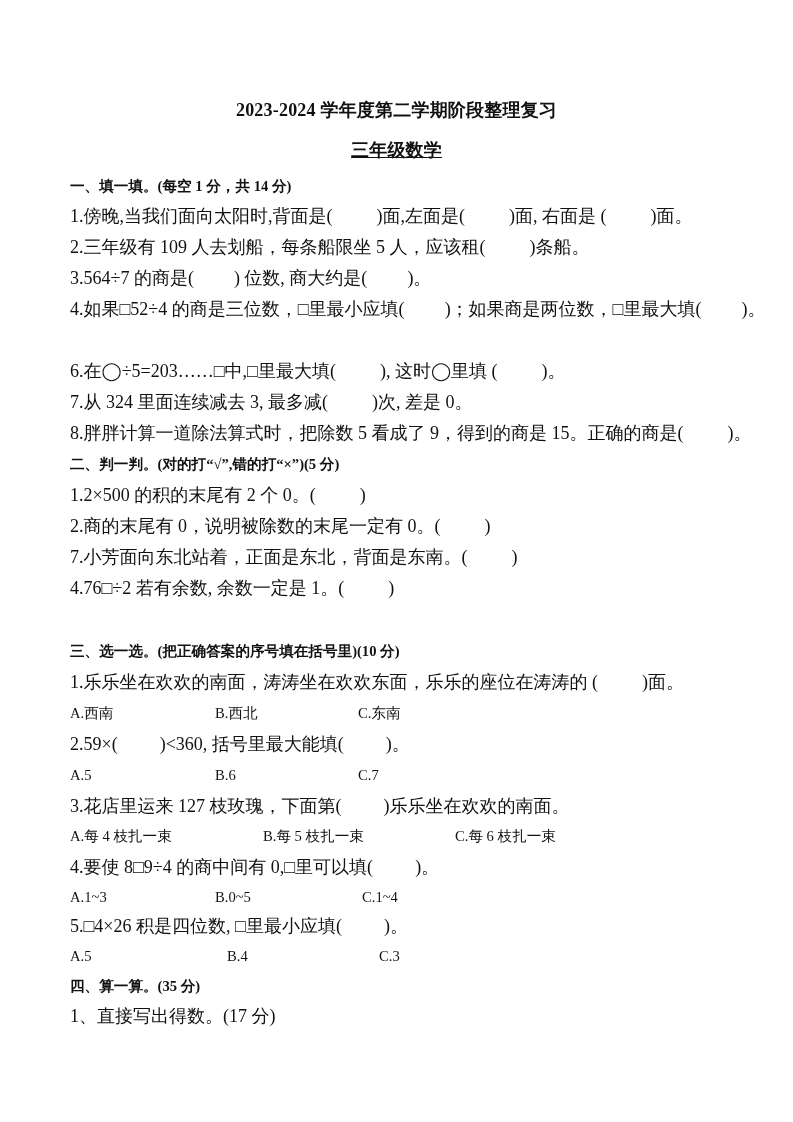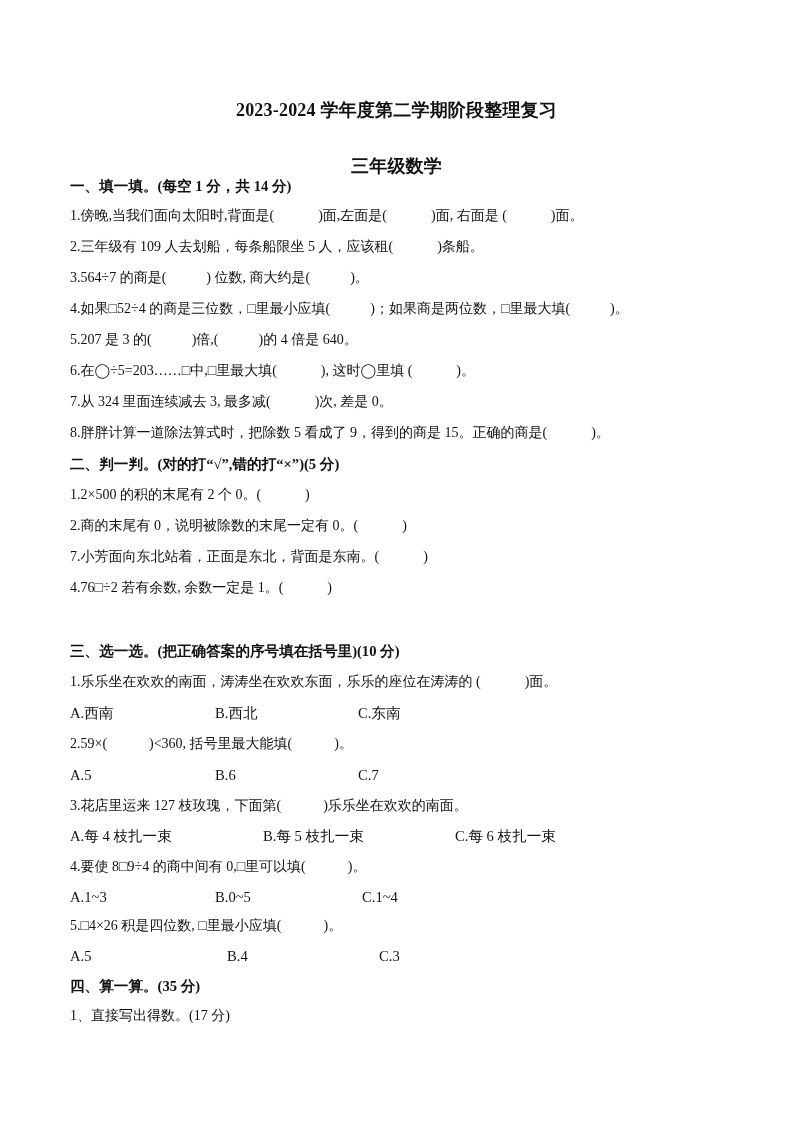--- a/index.html
+++ b/index.html
@@ -7,24 +7,24 @@
     width: 793px; height: 1122px; position: relative; overflow: hidden;
     font-family: "Liberation Serif", "DejaVu Serif", serif;
     color: #111111;
   }
   .page { position: absolute; left: 0; top: 0; width: 793px; height: 1122px; }
   .title {
     position: absolute; left: 0; width: 793px; text-align: center;
     font-weight: bold; font-size: 18px; letter-spacing: 0.2px;
   }
   .title.t1 { top: 98px; }
-  .title.t2 { top: 154px; }
+  .title.t2 { top: 138px; text-decoration: underline; }
   .line {
     position: absolute; left: 70px; white-space: pre;
-    font-size: 14px; line-height: 20px;
+    font-size: 18px; line-height: 20px;
   }
   .line.heading { font-weight: bold; font-size: 14.6px; }
   .gap { display: inline-block; }
   .opt { position: absolute; white-space: pre; font-size: 14.6px; line-height: 20px; }
 </style>
 </head>
 <body>
 
 <div class="page">
 
@@ -34,21 +34,20 @@
   <div class="line heading" style="top:176px">一、填一填。(每空 1 分，共 14 分)</div>
 
   <div class="line" style="top:206px"><span>1.傍晚,当我们面向太阳时,背面是(</span><span class="gap" style="width:44px"></span><span>)面,左面是(</span><span class="gap" style="width:44px"></span><span>)面, 右面是 (</span><span class="gap" style="width:44px"></span><span>)面。</span></div>
 
   <div class="line" style="top:237px"><span>2.三年级有 109 人去划船，每条船限坐 5 人，应该租(</span><span class="gap" style="width:44px"></span><span>)条船。</span></div>
 
   <div class="line" style="top:268px"><span>3.564÷7 的商是(</span><span class="gap" style="width:40px"></span><span>) 位数, 商大约是(</span><span class="gap" style="width:40px"></span><span>)。</span></div>
 
   <div class="line" style="top:299px"><span>4.如果□52÷4 的商是三位数，□里最小应填(</span><span class="gap" style="width:40px"></span><span>)；如果商是两位数，□里最大填(</span><span class="gap" style="width:40px"></span><span>)。</span></div>
 
-  <div class="line" style="top:330px"><span>5.207 是 3 的(</span><span class="gap" style="width:40px"></span><span>)倍,(</span><span class="gap" style="width:40px"></span><span>)的 4 倍是 640。</span></div>
 
   <div class="line" style="top:361px"><span>6.在◯÷5=203……□中,□里最大填(</span><span class="gap" style="width:44px"></span><span>), 这时◯里填 (</span><span class="gap" style="width:44px"></span><span>)。</span></div>
 
   <div class="line" style="top:392px"><span>7.从 324 里面连续减去 3, 最多减(</span><span class="gap" style="width:44px"></span><span>)次, 差是 0。</span></div>
 
   <div class="line" style="top:423px"><span>8.胖胖计算一道除法算式时，把除数 5 看成了 9，得到的商是 15。正确的商是(</span><span class="gap" style="width:44px"></span><span>)。</span></div>
 
   <div class="line heading" style="top:454px">二、判一判。(对的打“√”,错的打“×”)(5 分)</div>
 
   <div class="line" style="top:485px"><span>1.2×500 的积的末尾有 2 个 0。(</span><span class="gap" style="width:44px"></span><span>)</span></div>

